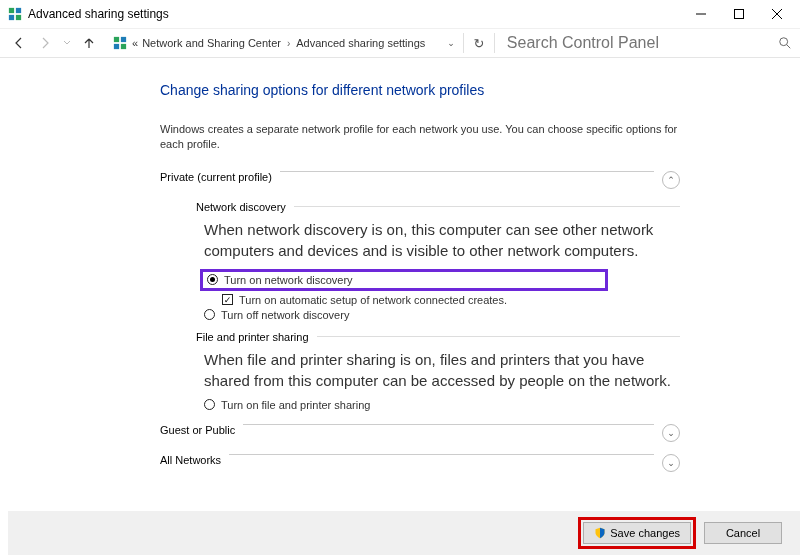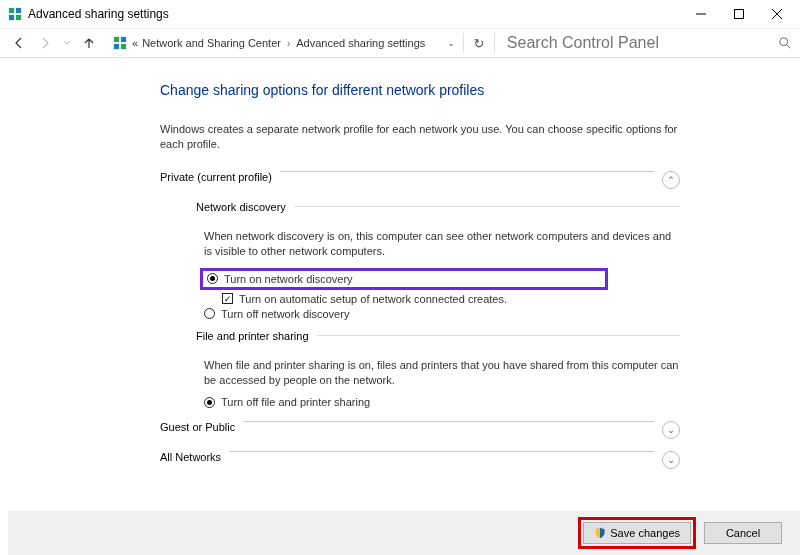--- a/index.html
+++ b/index.html
@@ -26,21 +26,21 @@
     .inner { width: 520px; margin-left: 160px; }
     h1 { color: #003399; font-weight: normal; font-size: 14px; margin-bottom: 24px; }
     .intro { color: #333; font-size: 11px; line-height: 1.4; margin-bottom: 16px; }
     .section-head { display: flex; padding: 2px 0; }
     .section-head .label { font-size: 11px; color: #000; margin-right: 8px; white-space: nowrap; }
     .section-head .line { flex: 1; height: 1px; background: #ccc; }
     .chev { width: 18px; height: 18px; border: 1px solid #bbb; border-radius: 50%; display: flex; align-items: center; justify-content: center; margin-left: 8px; font-size: 9px; color: #555; }
     .sub-head-line { display: flex; align-items: center; margin: 10px 0 4px 20px; }
     .sub-head-line .t { font-size: 11px; margin-right: 8px; padding-left: 16px; }
     .sub-head-line .ln { flex: 1; height: 1px; background: #ddd; }
-    .desc { font-size: 11px; color: #333; margin: 16px 0 8px 44px; line-height: 1.4; }
+    .desc { font-size: 15px; color: #333; margin: 6px 0 8px 44px; line-height: 1.4; }
     .radio-row, .check-row { display: flex; align-items: center; margin: 3px 0 3px 44px; font-size: 11px; color: #333; gap: 6px; }
     .check-row { margin-left: 62px; }
     .radio { width: 11px; height: 11px; border: 1px solid #222; border-radius: 50%; display: flex; align-items: center; justify-content: center; }
     .radio.sel::after { content: ""; width: 5px; height: 5px; background: #000; border-radius: 50%; }
     .chk { width: 11px; height: 11px; border: 1px solid #222; display: flex; align-items: center; justify-content: center; font-size: 9px; color: #000; }
     .hl-red { border: 3px solid #6d28d9; padding: 2px 4px; }
     .hl-box-1 { margin-left: 40px; width: 408px; margin-bottom: 2px; }
     .hl-box-1 .radio-row { margin: 0; }
     .footer { position: absolute; bottom: 0; left: 8px; right: 0; height: 44px; background: #f0f0f0; display: flex; align-items: center; justify-content: flex-end; padding-right: 18px; gap: 8px; }
     .btn { height: 22px; min-width: 78px; background: #e1e1e1; border: 1px solid #adadad; font-size: 11px; display: flex; align-items: center; justify-content: center; padding: 0 10px; gap: 4px; }
@@ -157,22 +157,22 @@
       <span class="radio"></span>
       <span>Turn off network discovery</span>
     </div>
 
     <div class="sub-head-line">
       <span class="t">File and printer sharing</span>
       <span class="ln"></span>
     </div>
     <p class="desc">When file and printer sharing is on, files and printers that you have shared from this computer can be accessed by people on the network.</p>
     <div class="radio-row">
-      <span class="radio sel"></span>
-      <span>Turn off file and printer sharing</span>
+      <span class="radio"></span>
+      <span>Turn on file and printer sharing</span>
     </div>
 
     <div class="sect-gap"></div>
 
     <div class="section-head">
       <span class="label">Guest or Public</span>
       <span class="line"></span>
       <span class="chev">⌄</span>
     </div>
 

